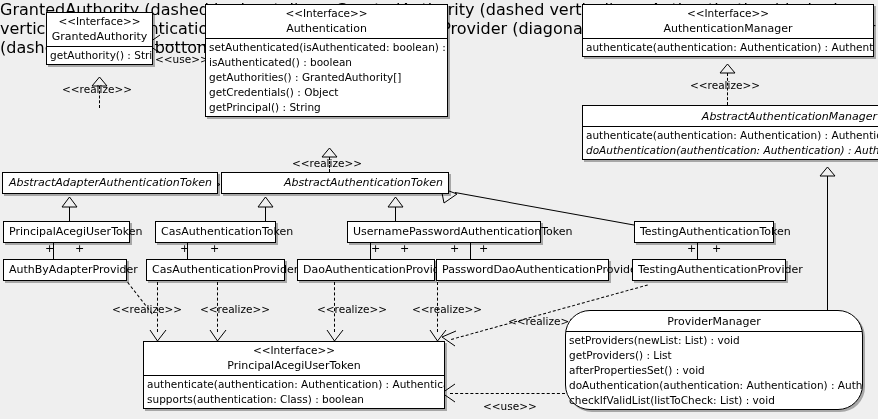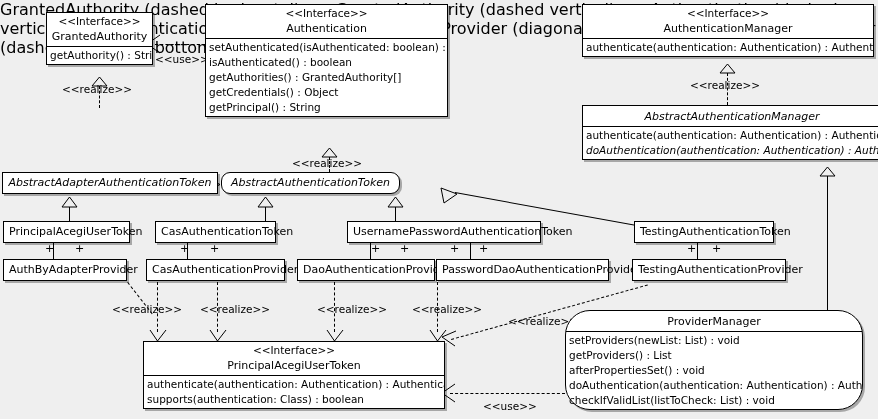--- a/index.html
+++ b/index.html
@@ -35,21 +35,21 @@
     color: #000;
     white-space: nowrap;
   }
   .uml .cname {
     display: block;
     font-size: 11px;
     color: #000;
     white-space: nowrap;
     margin-top: 2px;
   }
-  .uml.abstract .cname { font-style: italic; }
+  .uml.abstract .cname { font-style: italic; text-align: right; }
   .uml .members {
     border-top: 1px solid #000;
     padding: 1px 0 1px 0;
     overflow: hidden;
   }
   .uml .member {
     font-size: 10.5px;
     line-height: 15px;
     white-space: nowrap;
     padding-left: 3px;
@@ -299,21 +299,21 @@
   </div>
 
   
   <div class="uml simple abstract" style="left:2px; top:172px; width:216px;">
     <div class="hdr">
       <span class="cname">AbstractAdapterAuthenticationToken</span>
     </div>
   </div>
 
   
-  <div class="uml simple abstract" style="left:221px; top:172px; width:179px;border-radius:9px;">
+  <div class="uml simple abstract" style="left:221px; top:172px; width:228px;">
     <div class="hdr">
       <span class="cname">AbstractAuthenticationToken</span>
     </div>
   </div>
 
   
   <div class="uml simple" style="left:3px; top:221px; width:127px;">
     <div class="hdr">
       <span class="cname">PrincipalAcegiUserToken</span>
     </div>

